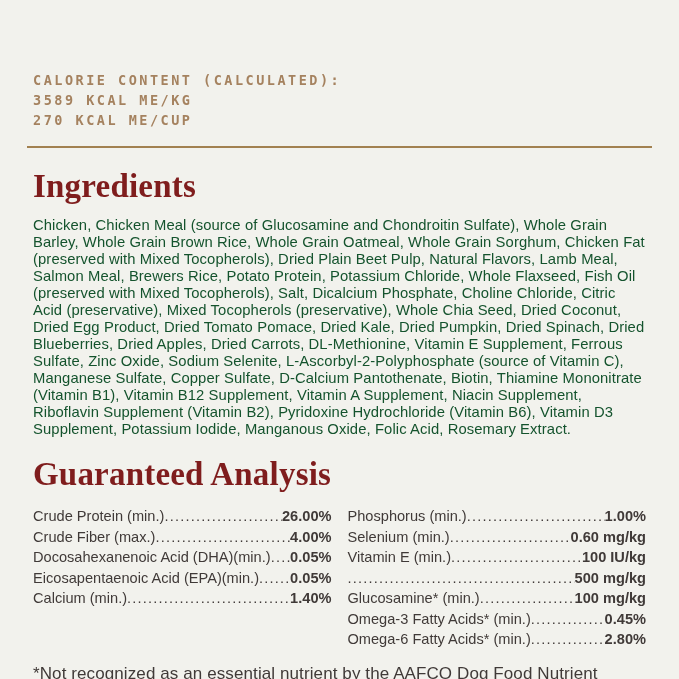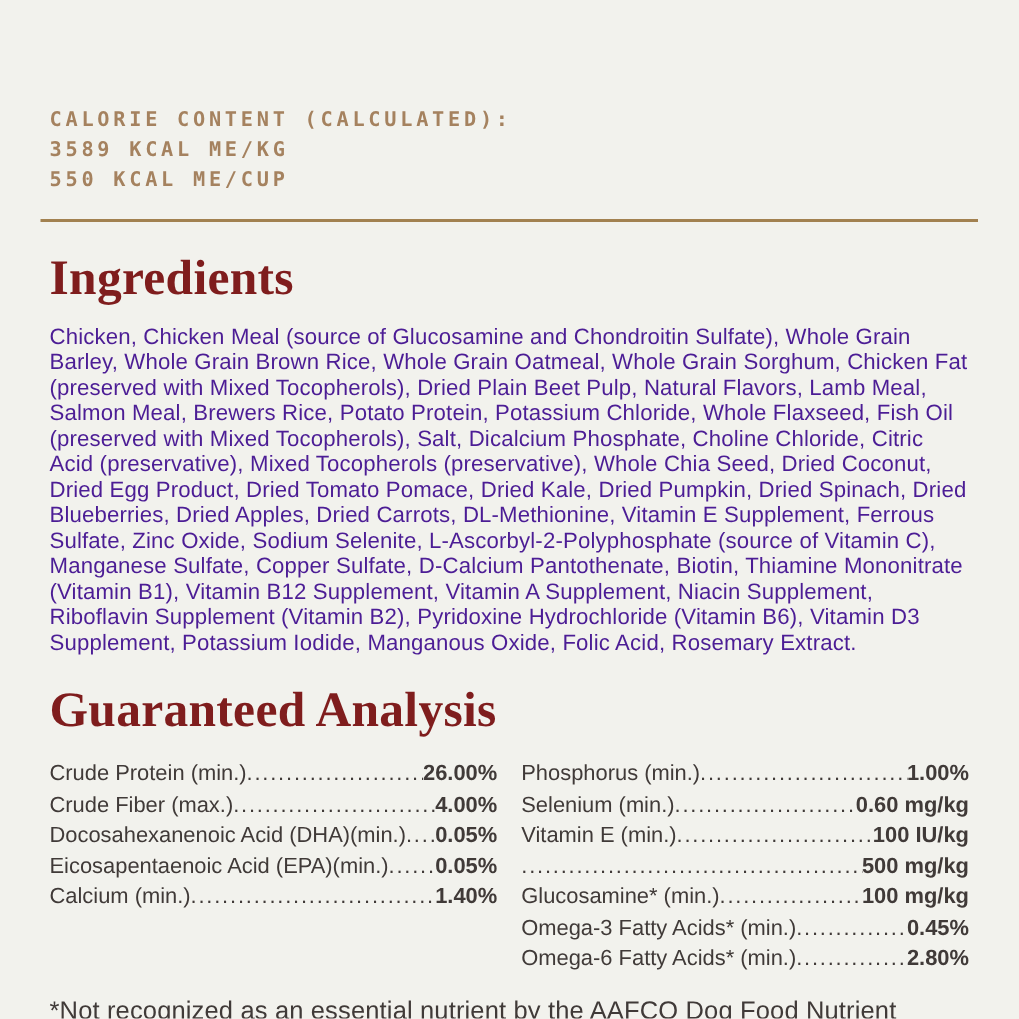--- a/index.html
+++ b/index.html
@@ -48,21 +48,21 @@
   }
   .heading-ingredients { margin-top: 15px; }
   .heading-analysis   { margin-top: 13px; }
 
   
   .ingredients-text {
     margin: 8px 0 0 0;
     font-size: 14.8px;
     line-height: 17px;
     letter-spacing: 0.1px;
-    color: #4c1d95;
+    color: #14532d;
   }
 
   
   .ga-columns {
     display: flex;
     gap: 16px;
     margin-top: 9px;
     text-align: right;
   }
   .ga-col {
@@ -96,21 +96,21 @@
   }
 </style>
 </head>
 <body>
 
 <div class="page">
 
   <div class="calorie-block">
     <div>CALORIE CONTENT (CALCULATED):</div>
     <div>3589 KCAL ME/KG</div>
-    <div>550 KCAL ME/CUP</div>
+    <div>270 KCAL ME/CUP</div>
   </div>
 
   <hr class="divider">
 
   <h1 class="section-heading heading-ingredients">Ingredients</h1>
 
   <p class="ingredients-text">Chicken, Chicken Meal (source of Glucosamine and Chondroitin Sulfate), Whole Grain Barley, Whole Grain Brown Rice, Whole Grain Oatmeal, Whole Grain Sorghum, Chicken Fat (preserved with Mixed Tocopherols), Dried Plain Beet Pulp, Natural Flavors, Lamb Meal, Salmon Meal, Brewers Rice, Potato Protein,  Potassium Chloride, Whole Flaxseed, Fish Oil (preserved with Mixed Tocopherols), Salt, Dicalcium Phosphate, Choline Chloride, Citric Acid (preservative), Mixed Tocopherols (preservative), Whole Chia Seed, Dried Coconut, Dried Egg Product, Dried Tomato Pomace, Dried Kale, Dried Pumpkin, Dried Spinach, Dried Blueberries, Dried Apples, Dried Carrots, DL-Methionine, Vitamin E Supplement, Ferrous Sulfate, Zinc Oxide, Sodium Selenite, L-Ascorbyl-2-Polyphosphate (source of Vitamin C), Manganese Sulfate, Copper Sulfate, D-Calcium Pantothenate, Biotin, Thiamine Mononitrate (Vitamin B1), Vitamin B12 Supplement, Vitamin A Supplement, Niacin Supplement, Riboflavin Supplement (Vitamin B2), Pyridoxine Hydrochloride (Vitamin B6), Vitamin D3 Supplement, Potassium Iodide, Manganous Oxide, Folic Acid, Rosemary Extract.</p>
 
   <h1 class="section-heading heading-analysis">Guaranteed Analysis</h1>
 

